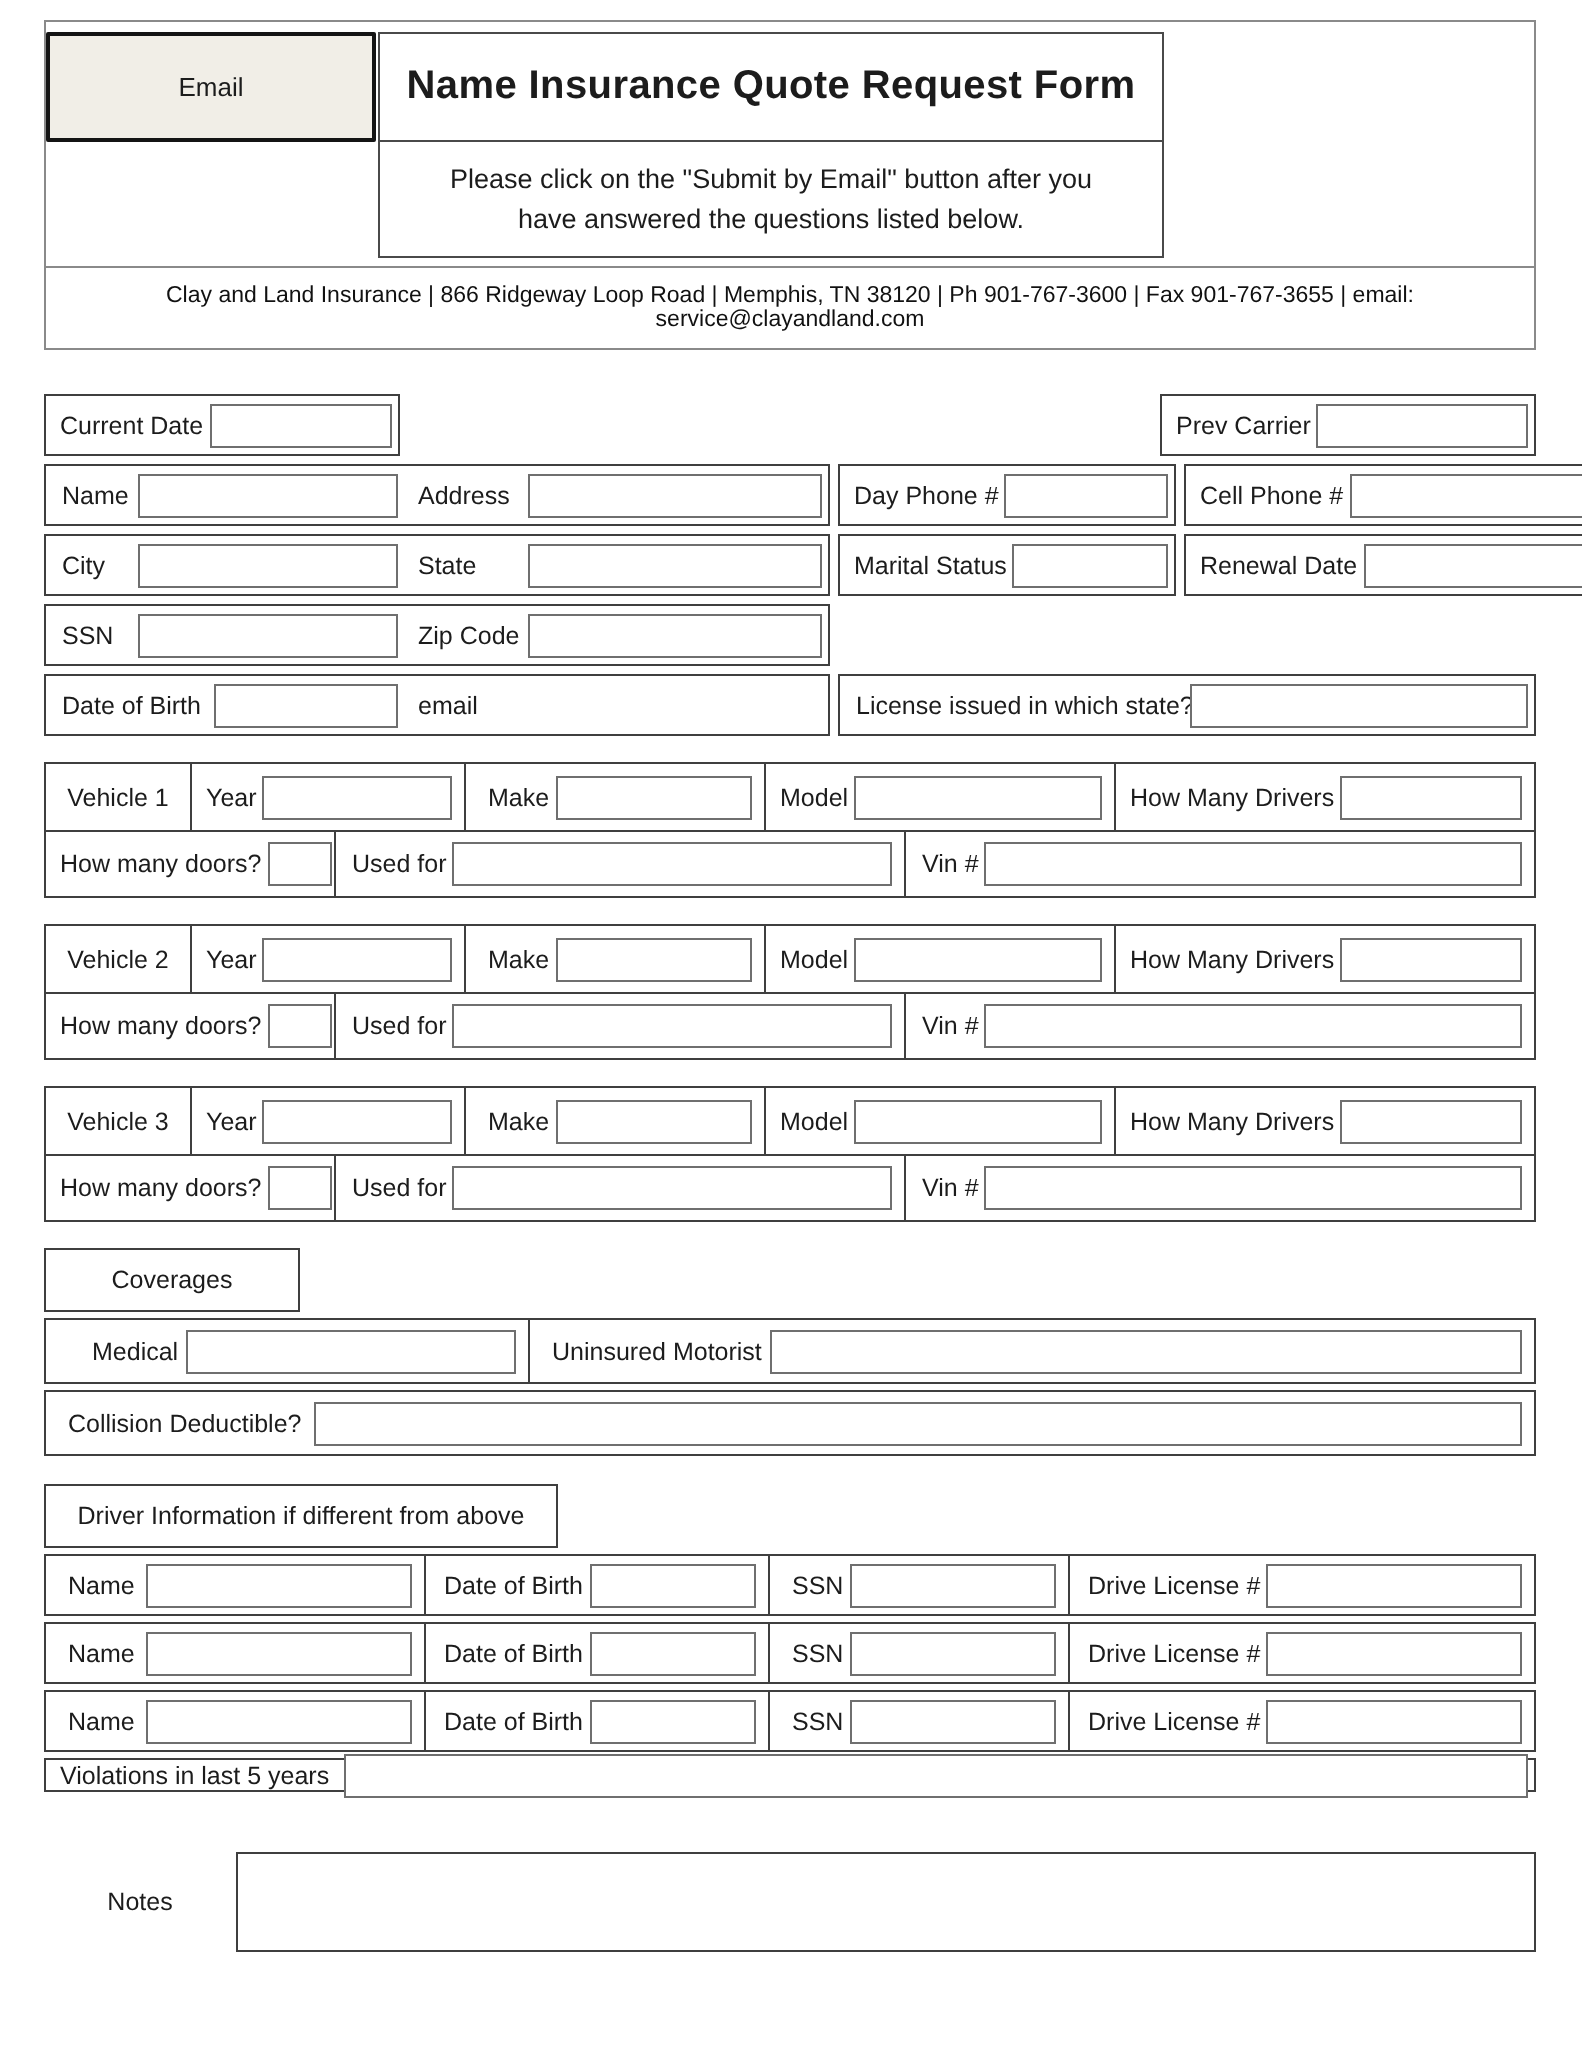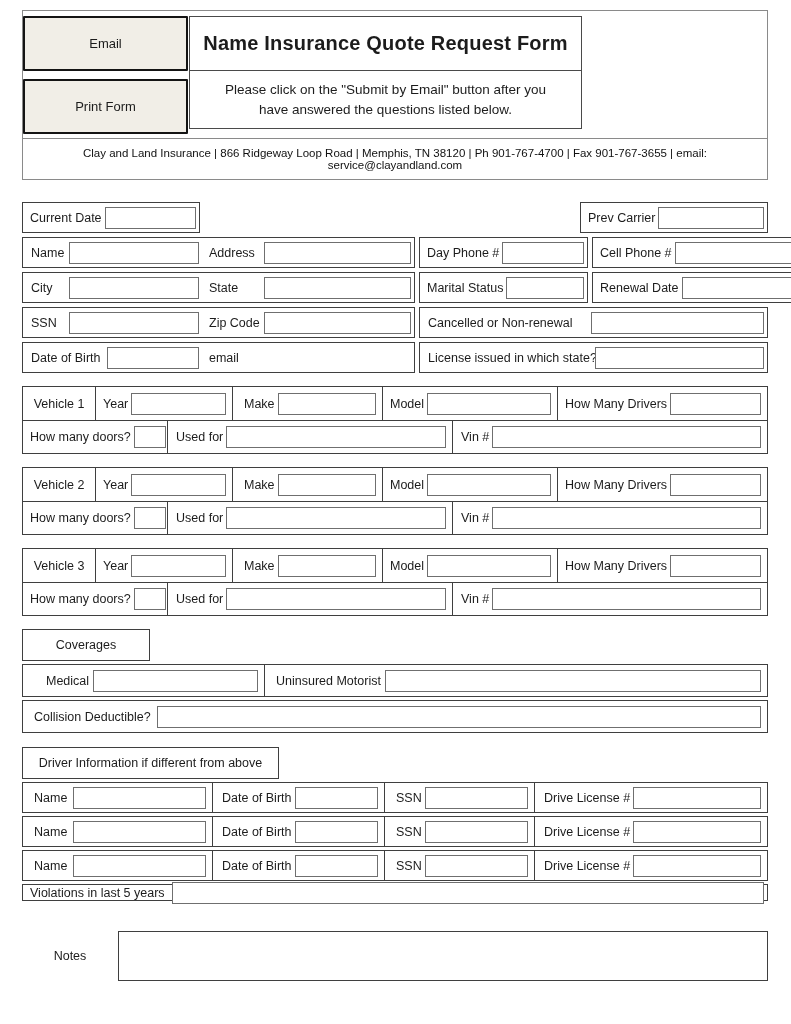--- a/index.html
+++ b/index.html
@@ -79,28 +79,27 @@
 </style>
 </head>
 <body>
 
 <div class="content">
 
   <div class="header">
     <div class="header-top">
       <div class="btn-col">
         <button class="form-btn">Email</button>
-        <button class="form-btn">Print Form</button>
       </div>
       <div class="title-col">
         <div class="title-box">Name Insurance Quote Request Form</div>
         <div class="subtitle-box">Please click on the "Submit by Email" button after you have answered the questions listed below.</div>
       </div>
     </div>
-    <div class="contact-bar">Clay and Land Insurance | 866 Ridgeway Loop Road | Memphis, TN 38120 | Ph 901-767-4700 | Fax 901-767-3655 | email: service@clayandland.com</div>
+    <div class="contact-bar">Clay and Land Insurance | 866 Ridgeway Loop Road | Memphis, TN 38120 | Ph 901-767-3600 | Fax 901-767-3655 | email: service@clayandland.com</div>
   </div>
 
   <div class="personal">
 
     <div class="row row-split">
       <div class="grp" style="width:178px;">
         <span class="lbl" style="padding-left:7px;">Current Date</span>
         <input class="inp" style="flex: 1 1 0%; margin: 0px 3px;">
       </div>
       <div class="grp" style="width:188px;">
@@ -141,24 +140,20 @@
         <span class="lbl" style="padding-left:7px;">Renewal Date</span>
         <input class="inp" style="flex: 1 1 0%; margin: 0px 3px;">
       </div>
     </div>
 
     <div class="row">
       <div class="grp" style="width:393px;">
         <span class="lbl" style="width:46px; padding-left:8px;">SSN</span>
         <input class="inp" style="width: 130px;">
         <span class="lbl" style="width:62px; padding-left:10px;">Zip Code</span>
-        <input class="inp" style="flex: 1 1 0%; margin: 0px 3px;">
-      </div>
-      <div class="grp" style="flex:1;">
-        <span class="lbl" style="width:168px; padding-left:8px;">Cancelled or Non-renewal</span>
         <input class="inp" style="flex: 1 1 0%; margin: 0px 3px;">
       </div>
     </div>
 
     <div class="row">
       <div class="grp" style="width:393px;">
         <span class="lbl" style="width:84px; padding-left:8px;">Date of Birth</span>
         <input class="inp" style="width: 92px;">
         <span class="lbl" style="width:62px; padding-left:10px;">email</span>
         <input class="inp inp-borderless" style="flex: 1 1 0%; margin: 0px 3px;">

